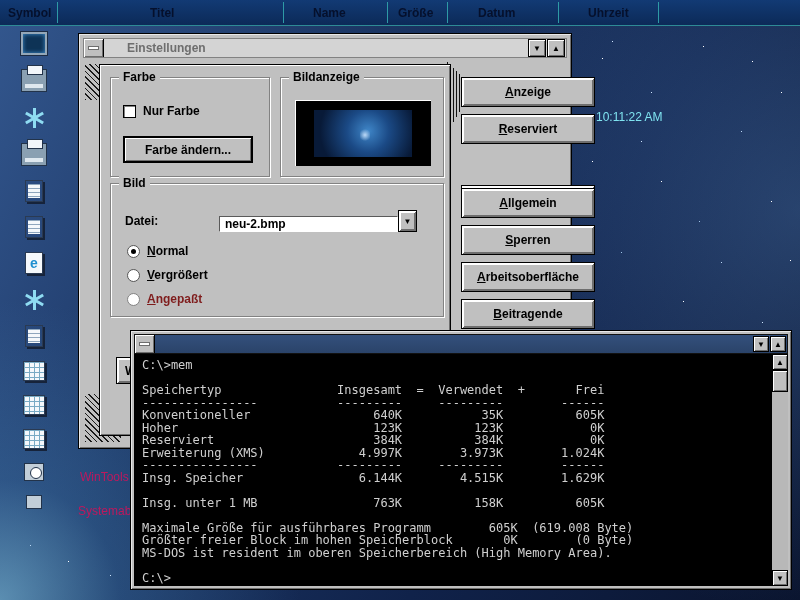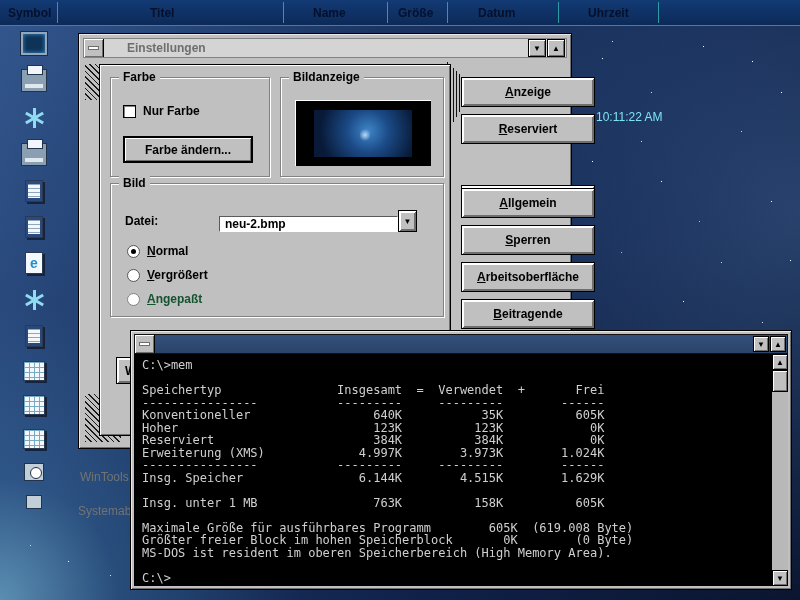--- a/index.html
+++ b/index.html
@@ -73,36 +73,36 @@
   .tabbtn { position:absolute; left:382px; width:134px; height:30px; cursor:default; }
   .tabbtn .tab-label { display:block; width:100%; text-align:center; }
   .tabbtn .tab-label::first-letter { text-decoration:underline; }
 
   .checkbox { width:13px; height:13px; background:#fff; border:1px solid #000; box-shadow: inset 1px 1px 0 #828282; }
   .ctl-row { position:absolute; display:flex; align-items:center; gap:7px; font-size:12px; font-weight:bold; color:#000; }
   .ctl-row .rlabel { display:inline-block; }
   .ctl-row .rlabel::first-letter { text-decoration:underline; }
   .radio-circle { width:13px; height:13px; border-radius:50%; background:#fff; border:1px solid #555; position:relative; }
   .radio-circle.checked::after { content:""; position:absolute; left:3px; top:3px; width:5px; height:5px; border-radius:50%; background:#000; }
-  .ctl-row.disabled { color:#14532d; }
+  .ctl-row.disabled { color:#7f1d1d; }
   .ctl-row.disabled .radio-circle { border-color:#828282; }
 
   .default-btn { border:2px solid #000; box-shadow: inset 1px 1px 0 #fff, inset -1px -1px 0 #6e6e6e; }
   .preview { position:absolute; left:14px; top:22px; width:136px; height:66px; background:#000; border-top:1px solid #fff; border-left:1px solid #fff; }
   .preview .pimg { position:absolute; left:18px; top:9px; width:98px; height:47px;
     background:radial-gradient(circle at 55% 45%, #3f86c8 0, #1b4a86 35%, #081a38 80%); }
   .preview .pimg::after { content:""; position:absolute; left:46px; top:18px; width:10px; height:14px;
     background:radial-gradient(circle, #bcd9f7 0, rgba(0,0,0,0) 70%); }
   .combo { position:absolute; display:flex; height:22px;align-items:flex-end; }
   .combo-field { flex:1; background:#fff; border:1px solid; border-color:#5a5a5a #fff #fff #5a5a5a;
     font-size:12px; font-weight:bold; color:#000; display:flex; align-items:center; padding-left:5px; }
   .combo-btn { width:19px; height:22px; font-size:8px; }
 
   
-  .desk-label { position:absolute; z-index:2; color:#737373; font-size:12px; white-space:nowrap; }
+  .desk-label { position:absolute; z-index:2; color:#be185d; font-size:12px; white-space:nowrap; }
   .clock { position:absolute; z-index:2; color:#7fe3f0; font-size:12px; }
 
   
   .dos { position:absolute; left:130px; top:330px; width:662px; height:260px; z-index:5;
     background:#c0c0c0; border:1px solid #000; padding:3px; box-shadow: inset 1px 1px 0 #e8e8e8, inset -1px -1px 0 #707070; }
   .dos-title { height:20px; background:linear-gradient(#33507c,#2a4369); border:1px solid #111;
     display:flex; align-items:center; position:relative; }
   .dos-title .title-text { position:absolute; left:0; right:0; text-align:center; color:#fff; font-size:12px; font-weight:bold; }
   .dos-title .winbtns { position:absolute; right:1px; display:flex; gap:1px; }
   .dos-body { display:flex; height:232px; }

